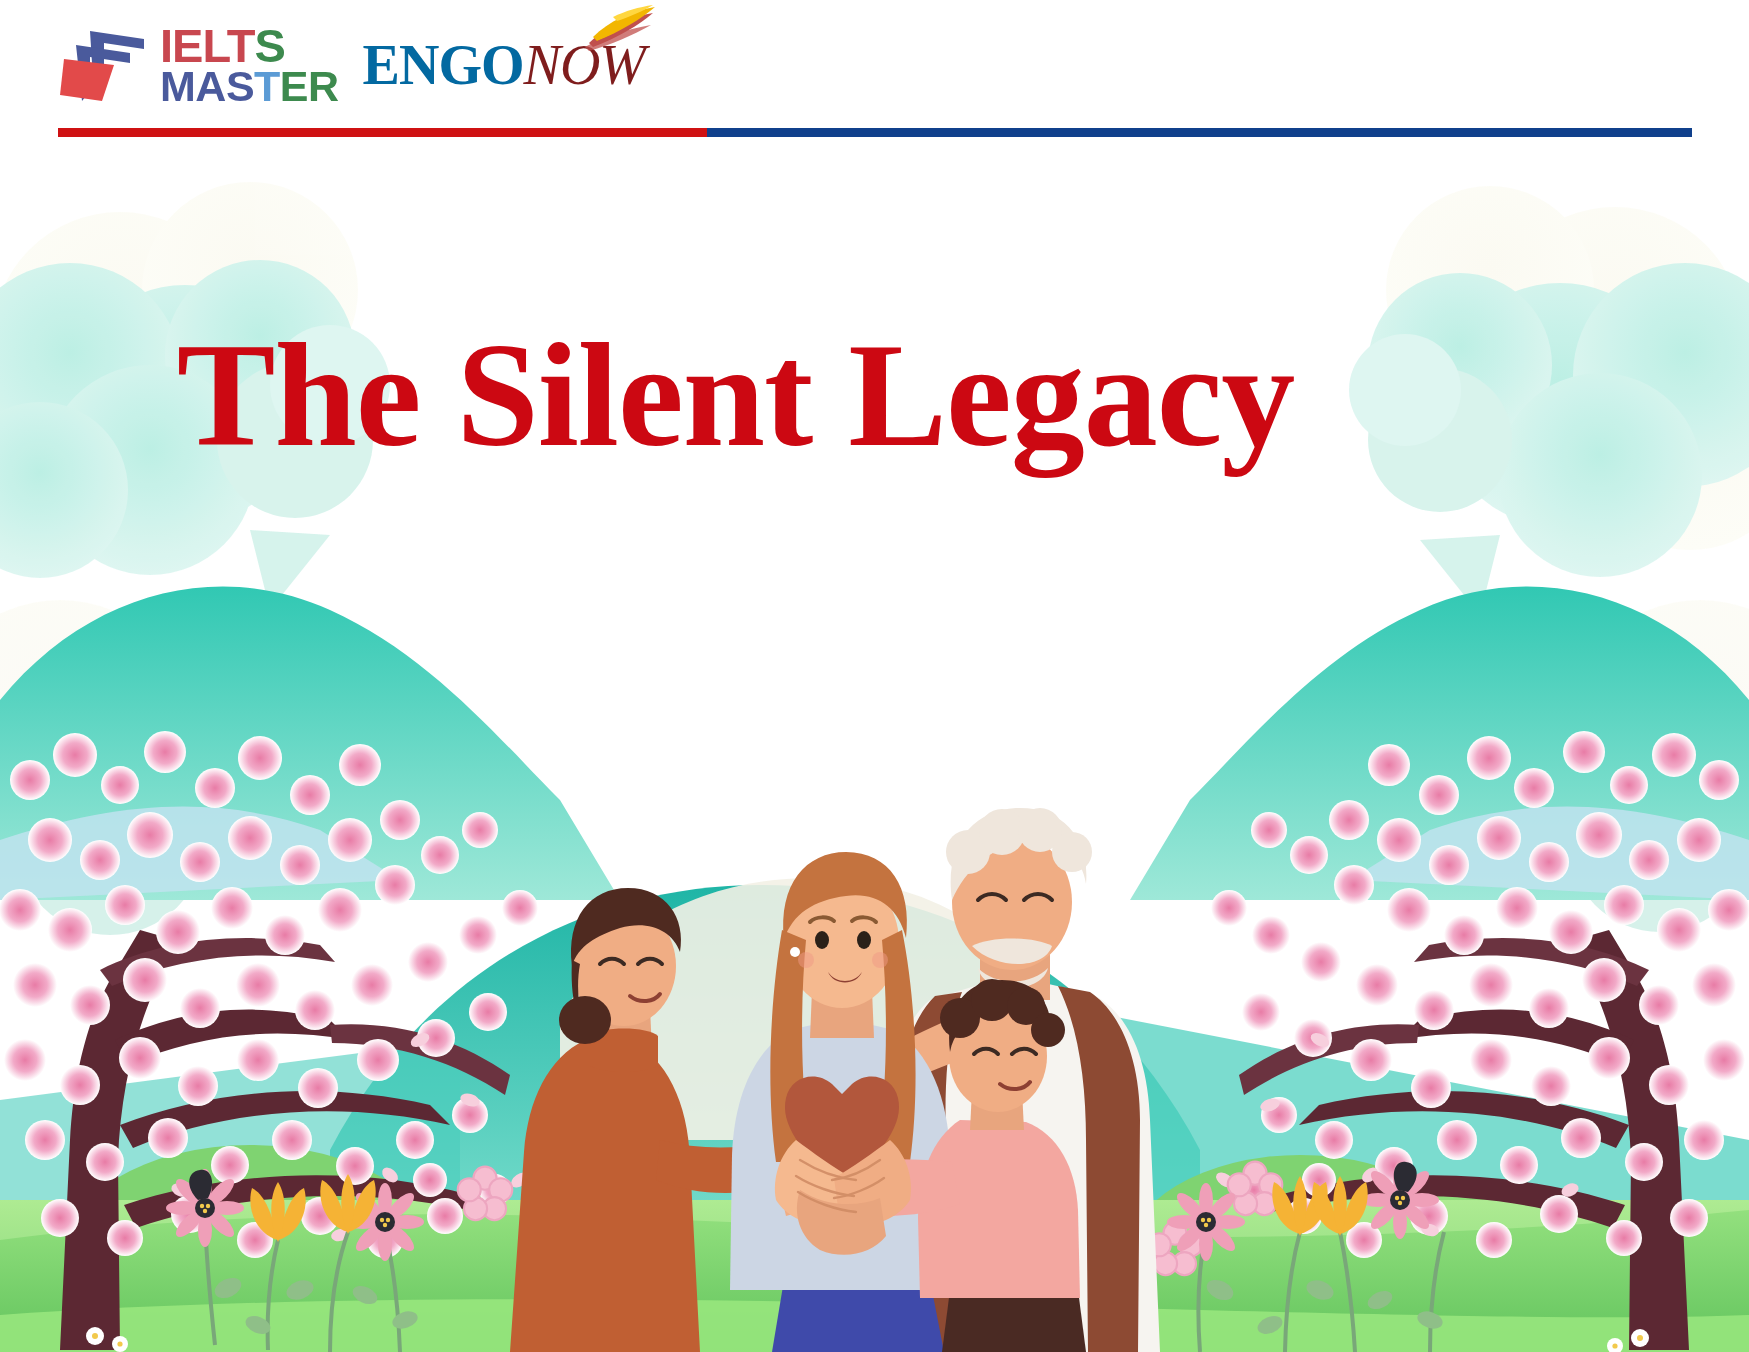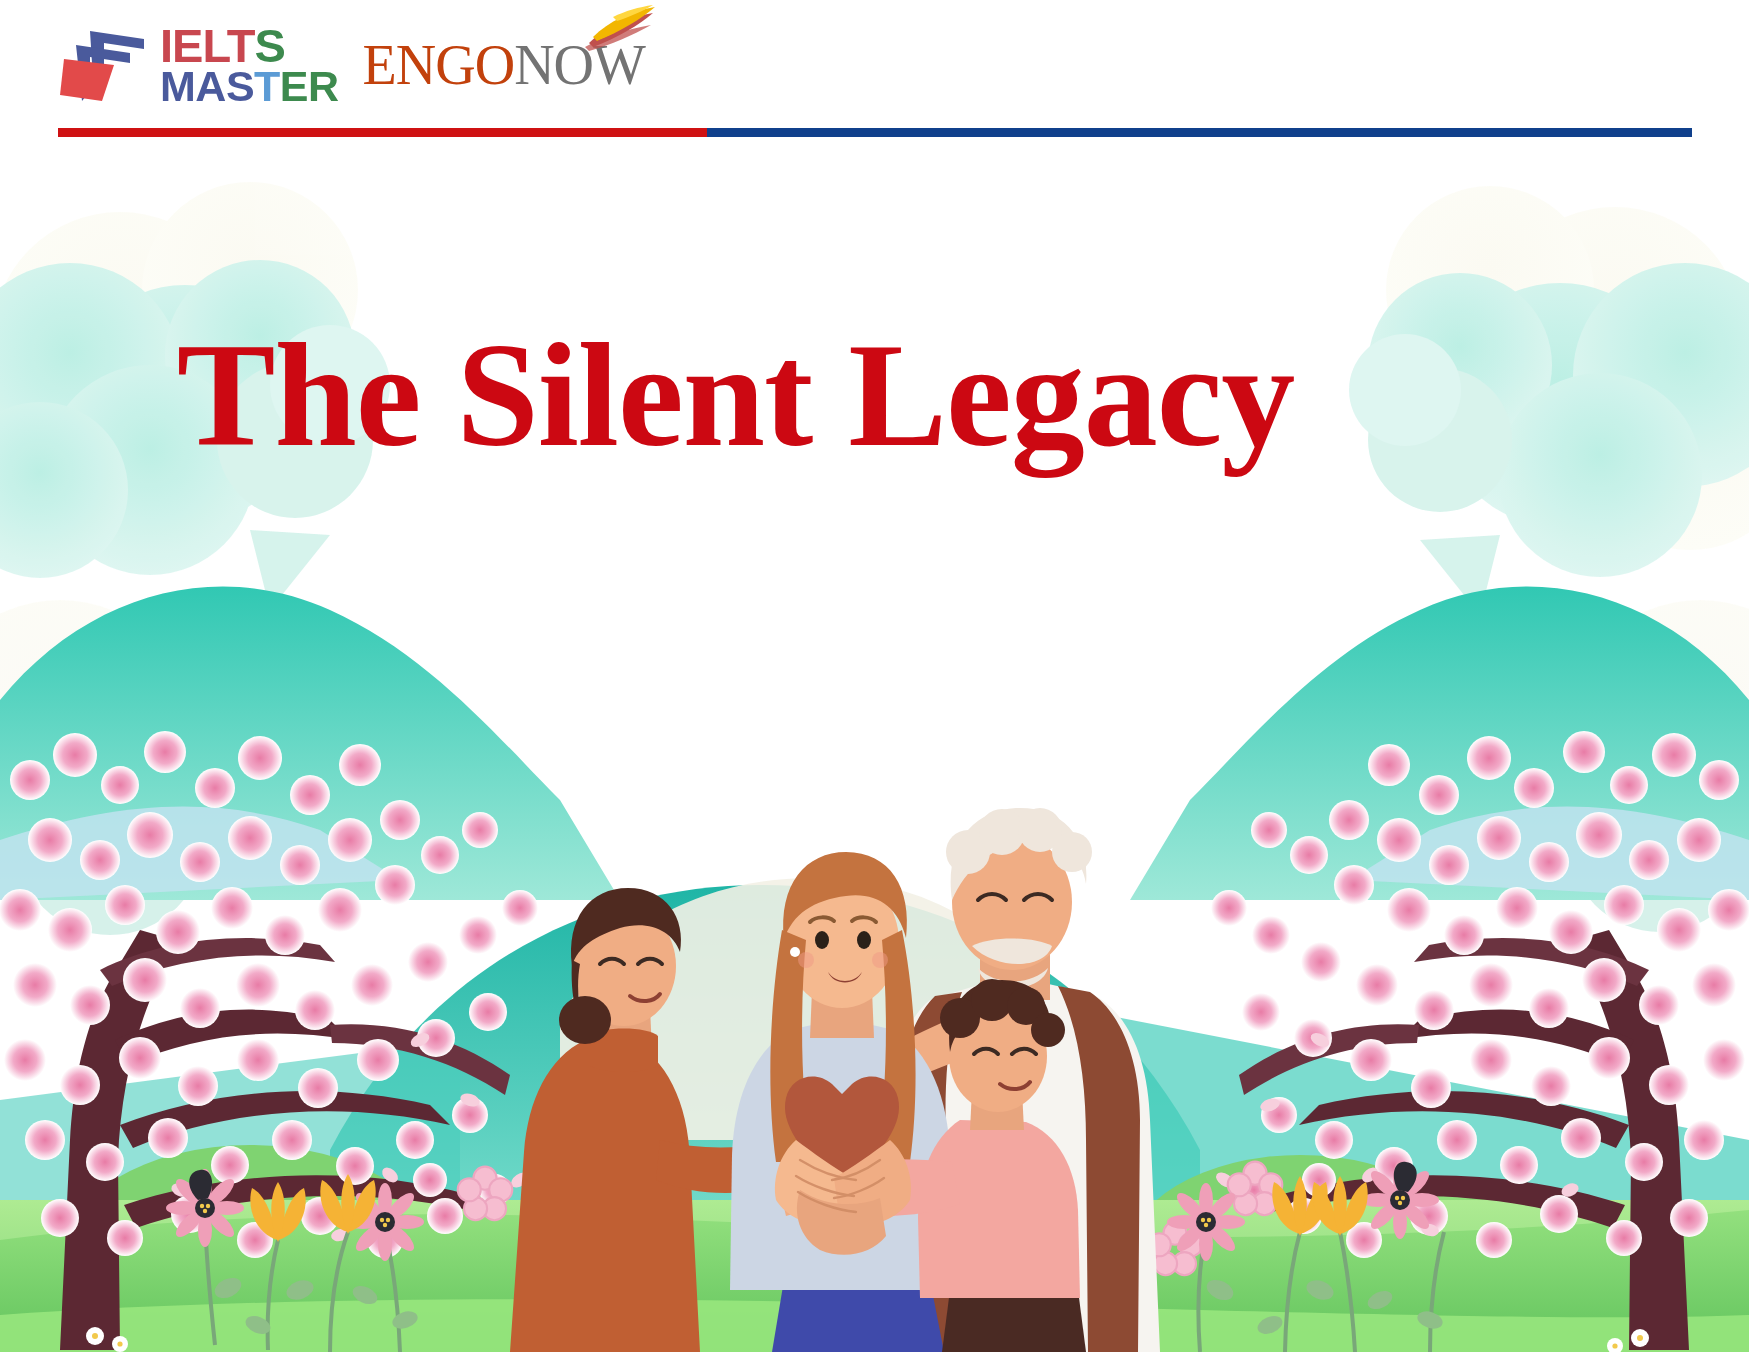--- a/index.html
+++ b/index.html
@@ -19,22 +19,22 @@
   .im-logo{display:flex;align-items:center;gap:10px;}
   .im-mark{width:90px;height:80px;flex:0 0 auto;}
   .im-text{display:flex;flex-direction:column;line-height:0.92;}
   .im-ielts{font-size:47px;font-weight:bold;letter-spacing:-1px;font-family:"Liberation Sans",sans-serif;}
   .im-ielts .c-red{color:#c8474f;}
   .im-master{font-size:43px;font-weight:bold;letter-spacing:-0.5px;font-family:"Liberation Sans",sans-serif;}
   .im-master .c-blue{color:#4a5a9c;}
 
   .engo-logo{position:relative;margin-left:6px;display:flex;align-items:flex-end;}
   .engo-word{font-family:"Liberation Serif",serif;font-size:56px;line-height:1;color:#bf3333;letter-spacing:-1px;}
-  .engo-word .engo{font-weight:normal;color:#c2410c;}
-  .engo-word .now{font-weight:normal;color:#737373;}
+  .engo-word .engo{font-weight:bold;color:#0369a1;}
+  .engo-word .now{font-weight:normal;color:#7f1d1d;font-style:italic;}
   .engo-book{position:absolute;right:-14px;top:-34px;width:76px;height:50px;}
 
   .tagline{position:absolute;right:58px;top:66px;font-size:27px;font-style:italic;font-weight:bold;
            color:#111;font-family:"Liberation Sans",sans-serif;letter-spacing:0.2px;white-space:nowrap;}
 
   .divider{position:absolute;left:58px;top:128px;width:1634px;height:9px;display:flex;}
   .divider .d-red{width:39.7%;background:#cf1113;}
   .divider .d-blue{width:60.3%;background:#10408c;}
 
   

